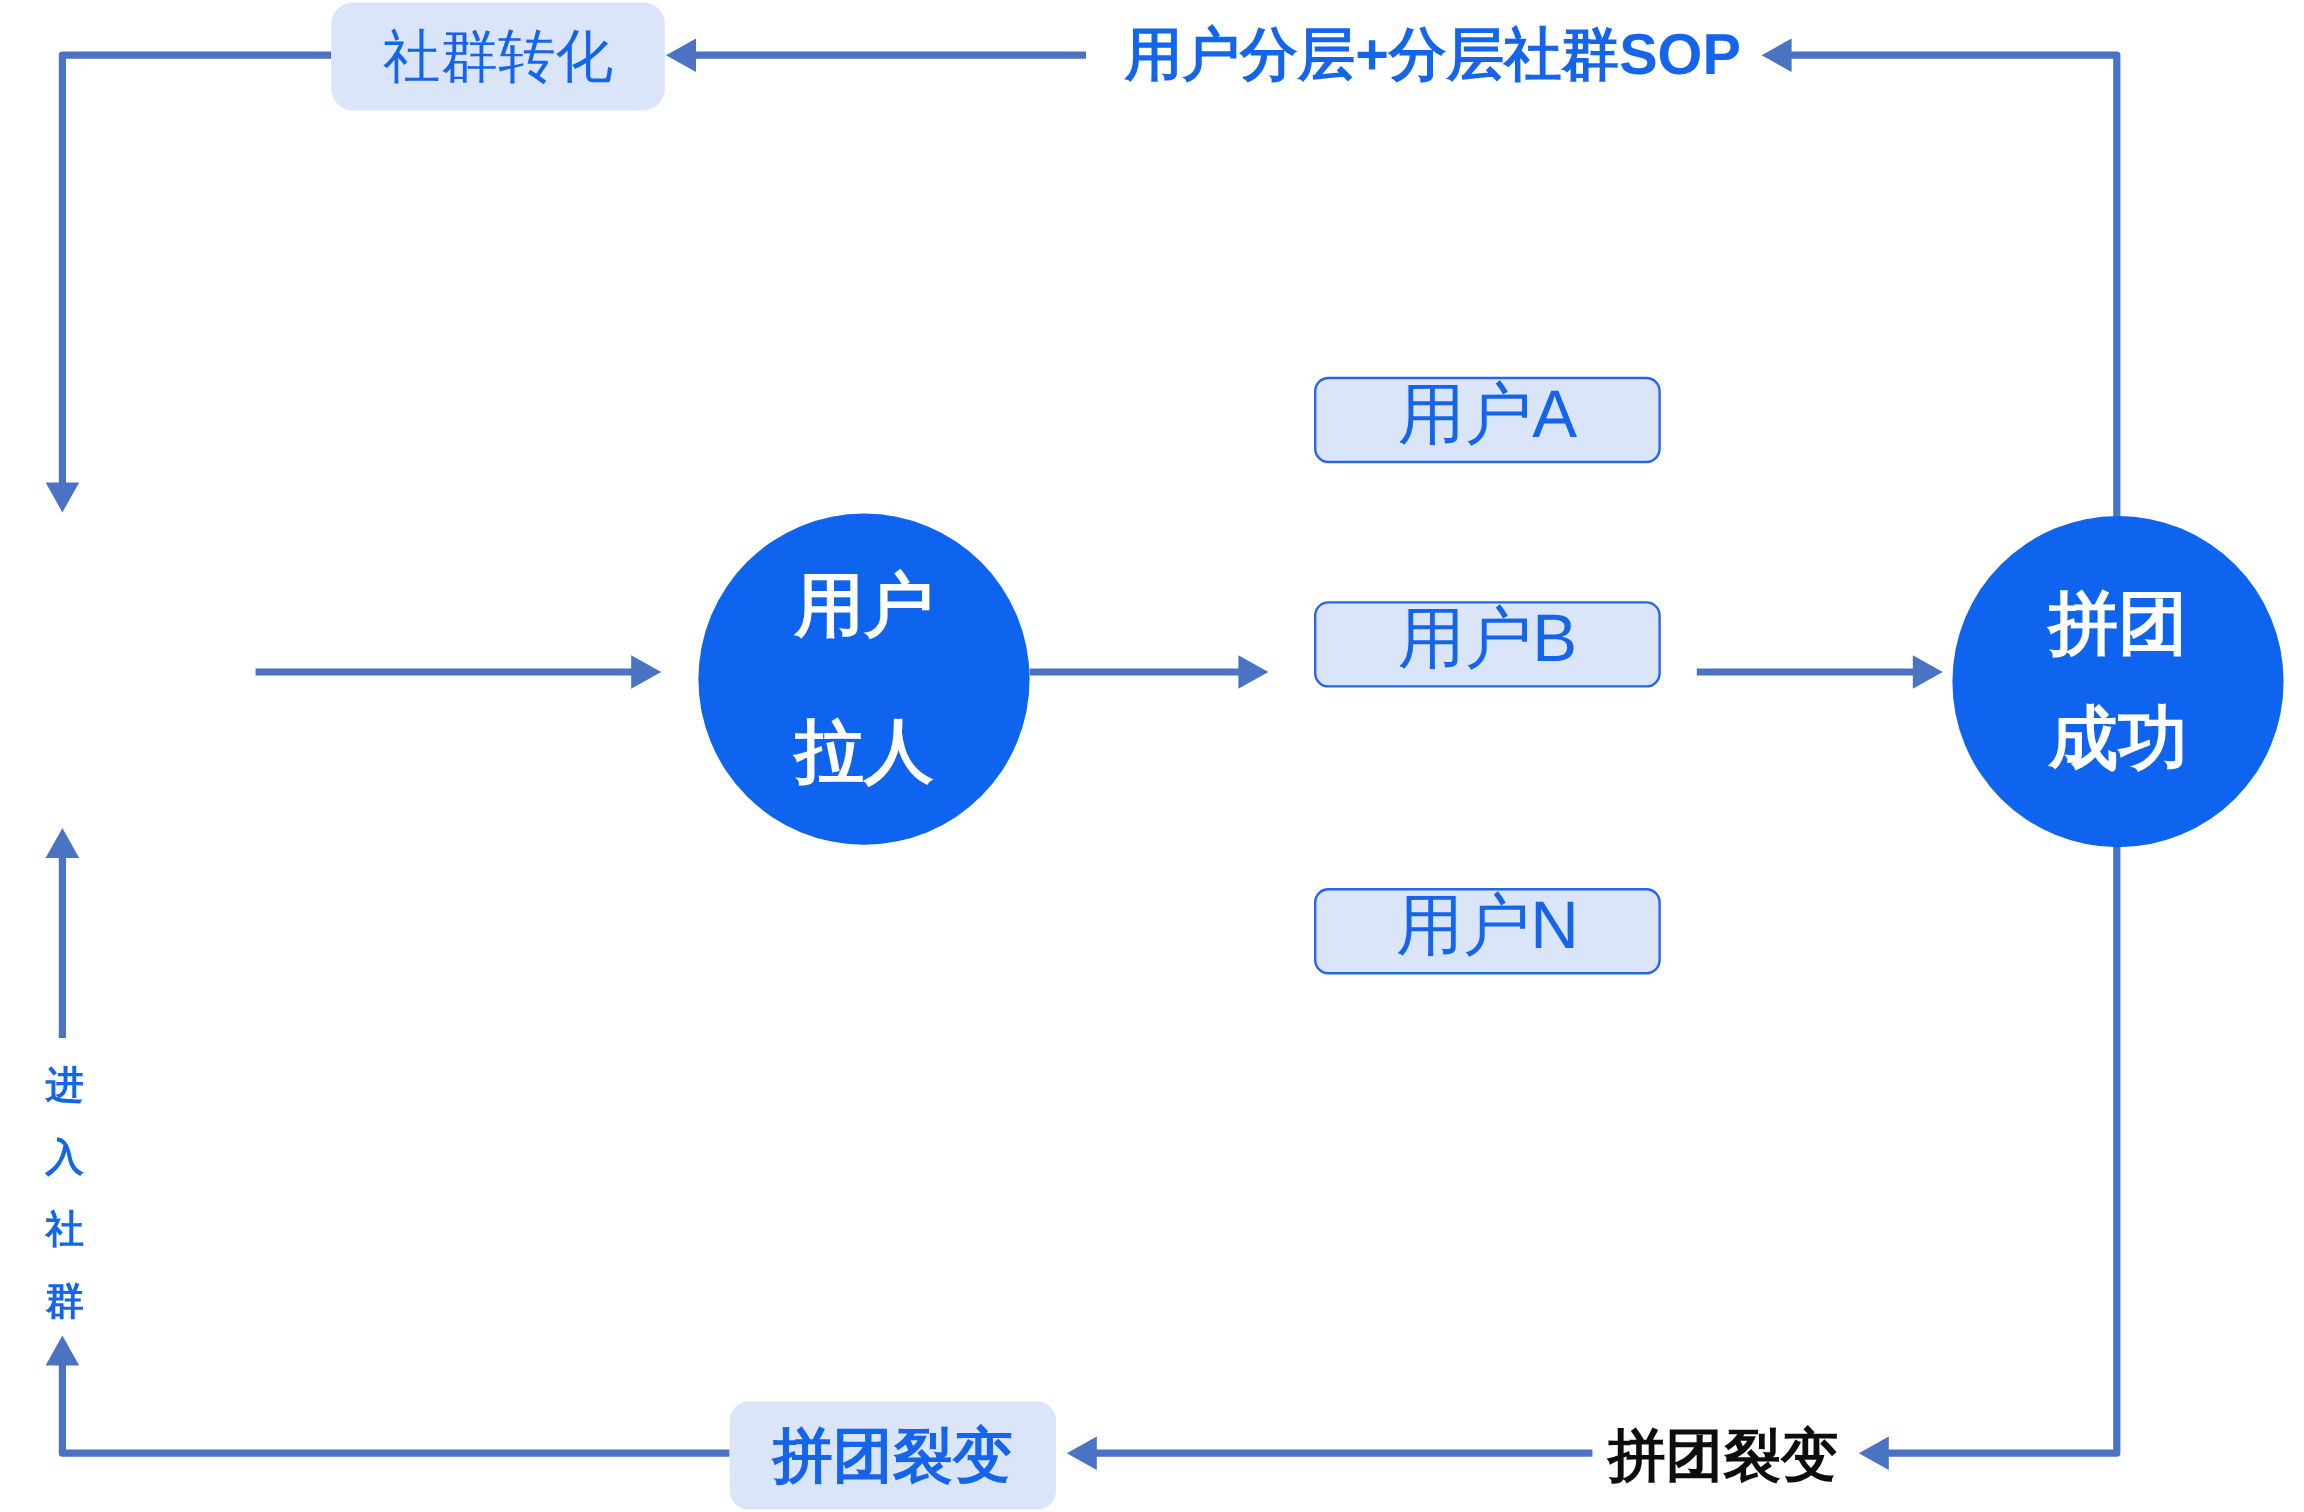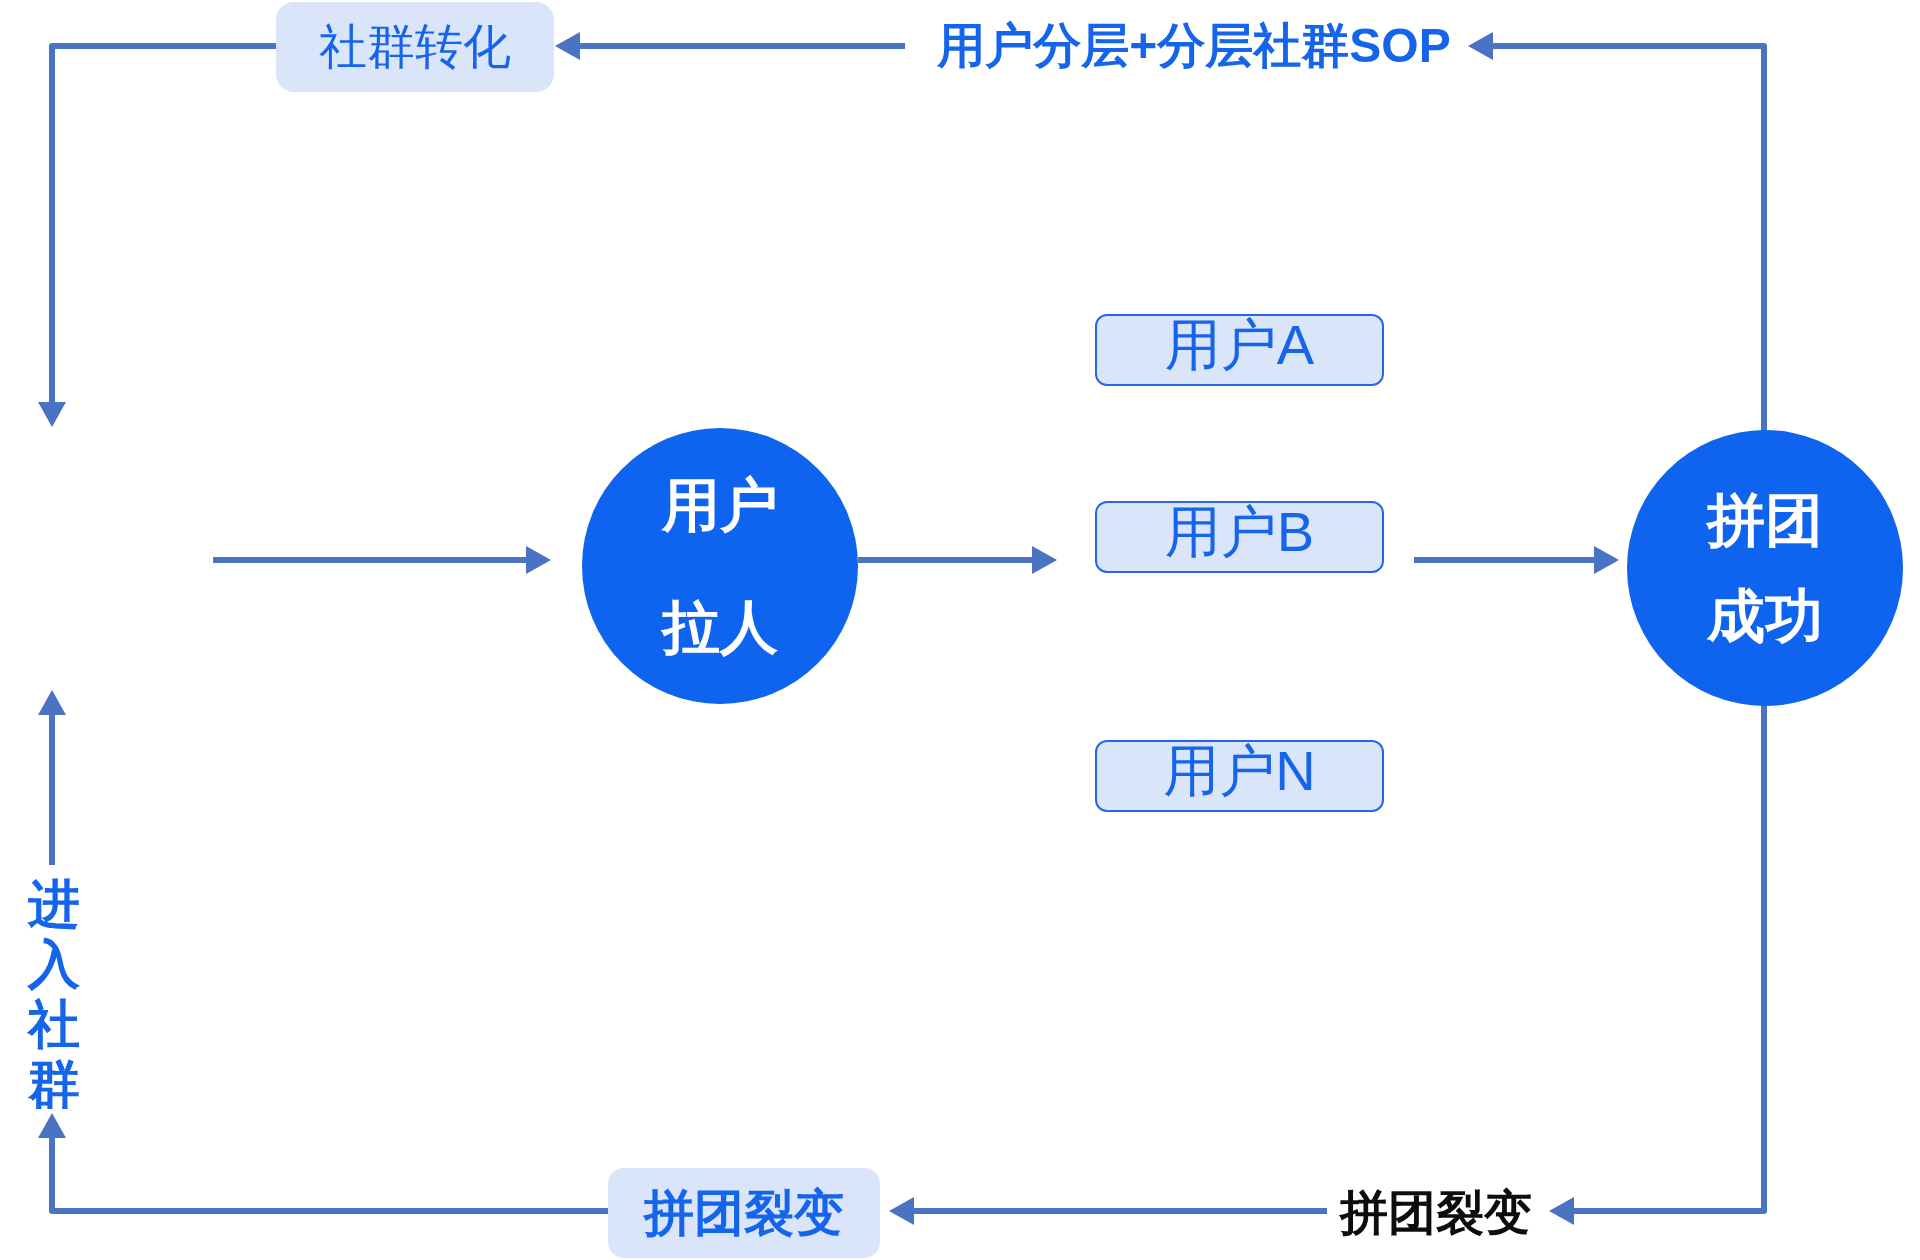--- a/index.html
+++ b/index.html
@@ -85,21 +85,21 @@
     left: 1330px; top: 1175px; width: 212px; height: 76px;
     color: #0D0D0D;
     font-size: 48px;
     font-weight: 700;
     white-space: nowrap;
   }
   #text-enter-community {
     display: block;
     left: 28px; top: 874px; width: 52px; height: 240px;
     color: #1565EC;
-    font-size: 52px;
+    font-size: 32px;
     font-weight: 700;
     line-height: 60px;
     text-align: center;
     word-break: break-all;
   }
   .arrow-line {
     fill: none;
     stroke: #4A73C4;
     stroke-width: 6;
     stroke-linejoin: round;

